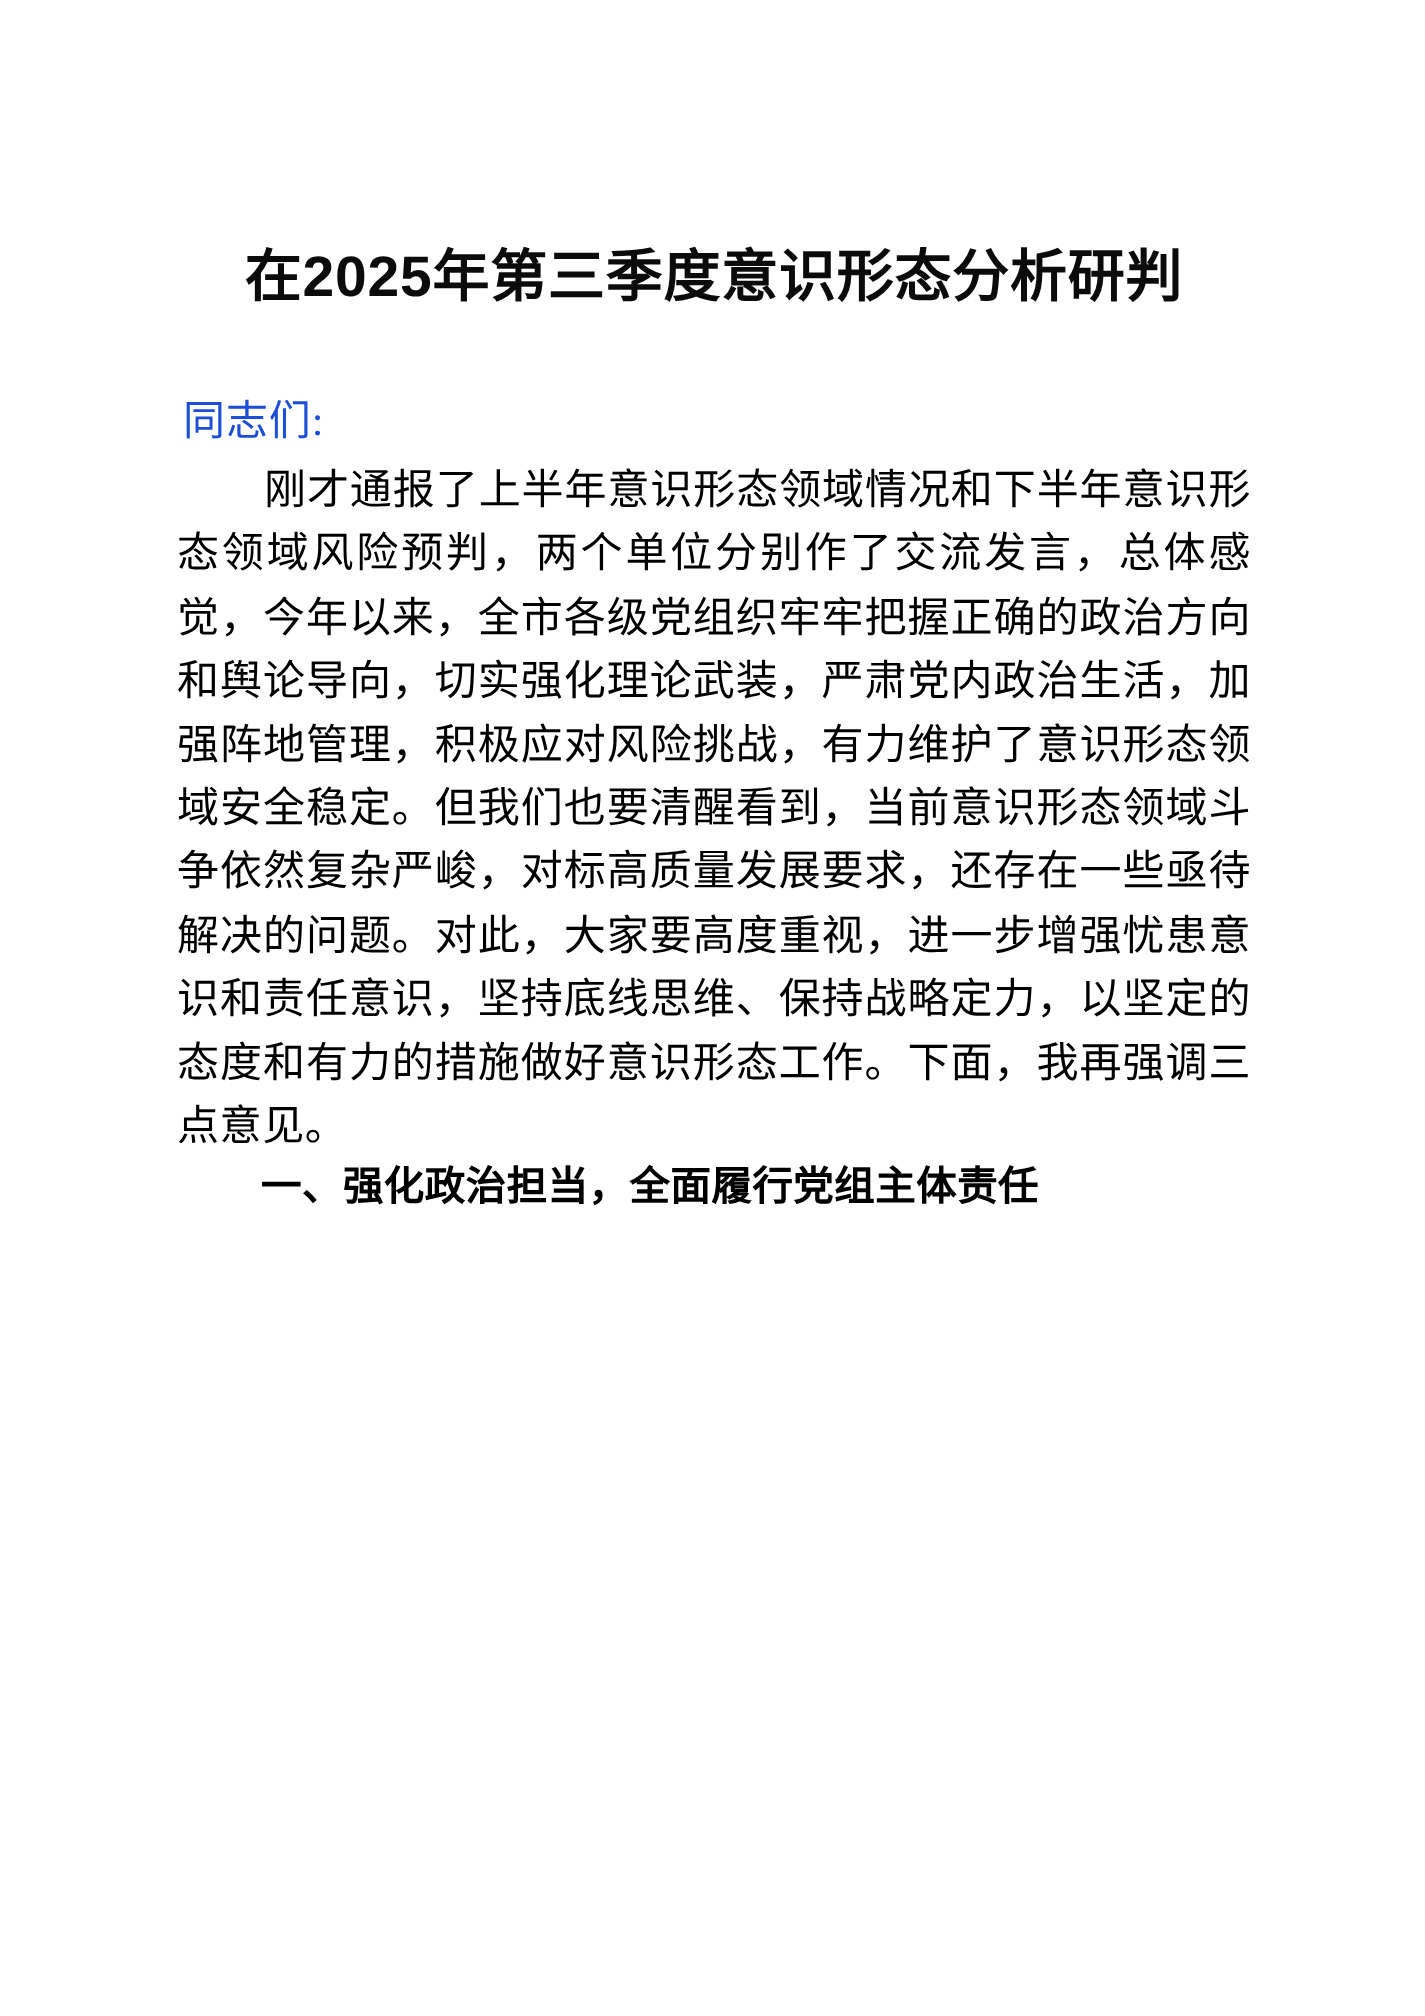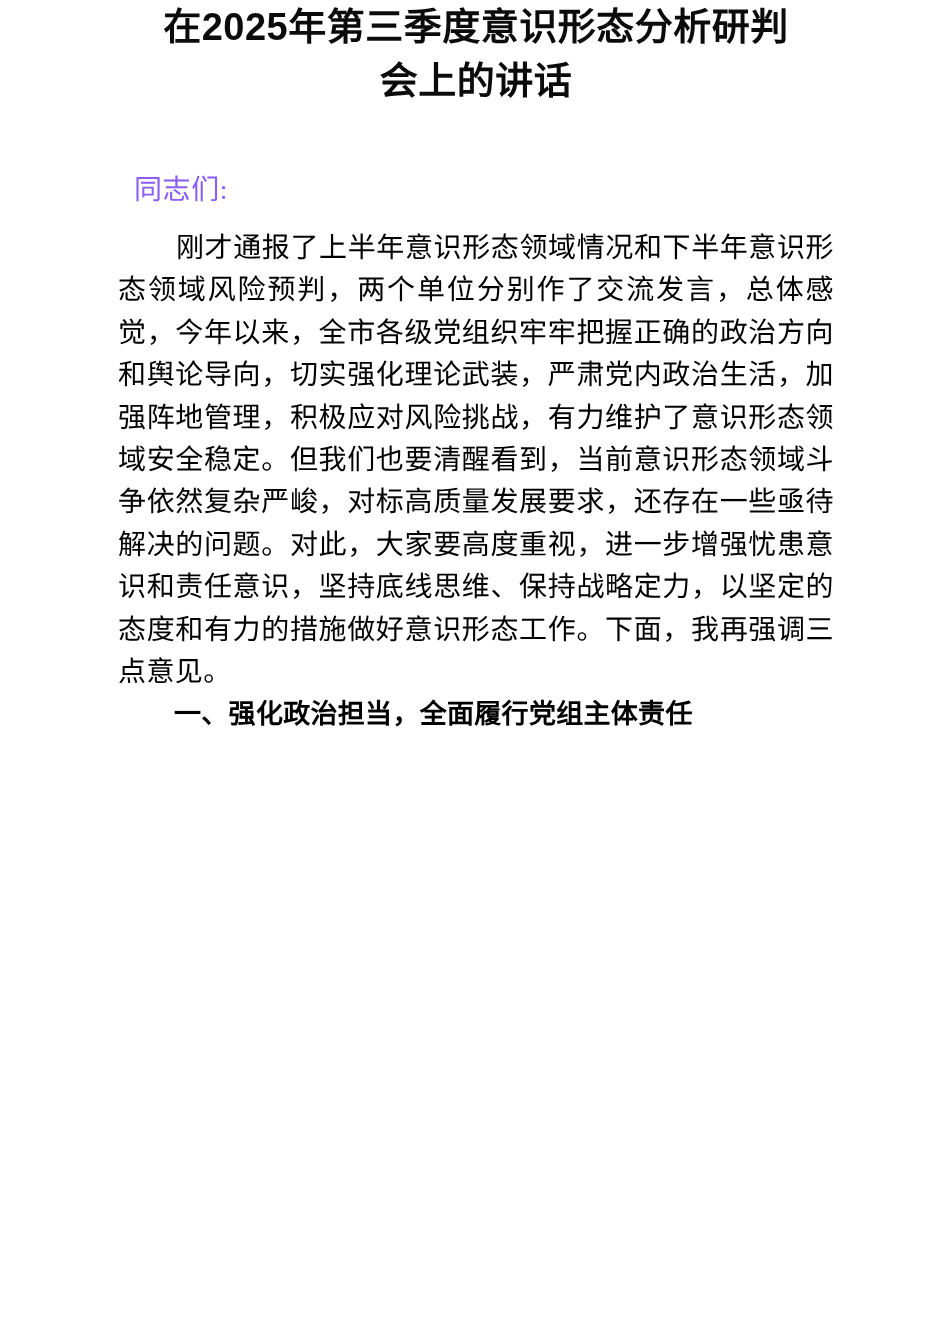--- a/index.html
+++ b/index.html
@@ -29,80 +29,80 @@
   .content {
     position: absolute;
     left: 118px;
     top: 0;
     width: 716px;
   }
 
   
   .doc-title {
     margin: 0;
+    padding-top: 158px;
     text-align: center;
     font-family: "Liberation Sans", "DejaVu Sans", sans-serif;
     font-weight: 700;
     font-size: 38px;
     line-height: 54px;
     letter-spacing: 0.5px;
     color: #0b0b0b;
     text-rendering: optimizeLegibility;
   }
   .doc-title .t-line {
     display: block;
     white-space: nowrap;
   }
 
   
   .salutation {
-    margin: 16px;
+    margin: 4px;
     padding-top: 45px;
     font-family: "Liberation Serif", "DejaVu Serif", serif;
     font-size: 28px;
     line-height: 42px;
     letter-spacing: 0.6px;
-    color: #8b5cf6;
+    color: #1d4ed8;
   }
 
   p.body-para {
     margin: 0;
     font-family: "Liberation Serif", "DejaVu Serif", serif;
     font-size: 28px;
     line-height: 42.4px;
     letter-spacing: 0.4px;
     text-align: justify;
     text-justify: inter-character;
     text-align-last: left;
     text-indent: 58px;
     color: #000000;
     word-break: break-all;
   }
 
   h2.section-heading {
     margin: 0;
-    font-family: Liberation Sans, sans-serif;
+    font-family: Liberation Mono, monospace;
     font-weight: 700;
     font-size: 27px;
     line-height: 42.4px;
     letter-spacing: 0.3px;
     text-indent: 56px;
     text-align: left;
     color: #000000;
   }
 </style>
 </head>
 <body>
 
 <div class="page">
   <div class="content">
 
     <h1 class="doc-title">
       <span class="t-line">在2025年第三季度意识形态分析研判</span>
-      <span class="t-line">会上的讲话</span>
     </h1>
 
     <p class="salutation">同志们:</p>
 
     <p class="body-para">刚才通报了上半年意识形态领域情况和下半年意识形态领域风险预判，两个单位分别作了交流发言，总体感觉，今年以来，全市各级党组织牢牢把握正确的政治方向和舆论导向，切实强化理论武装，严肃党内政治生活，加强阵地管理，积极应对风险挑战，有力维护了意识形态领域安全稳定。但我们也要清醒看到，当前意识形态领域斗争依然复杂严峻，对标高质量发展要求，还存在一些亟待解决的问题。对此，大家要高度重视，进一步增强忧患意识和责任意识，坚持底线思维、保持战略定力，以坚定的态度和有力的措施做好意识形态工作。下面，我再强调三点意见。</p>
 
     <h2 class="section-heading">一、强化政治担当，全面履行党组主体责任</h2>
 
 
   </div>

